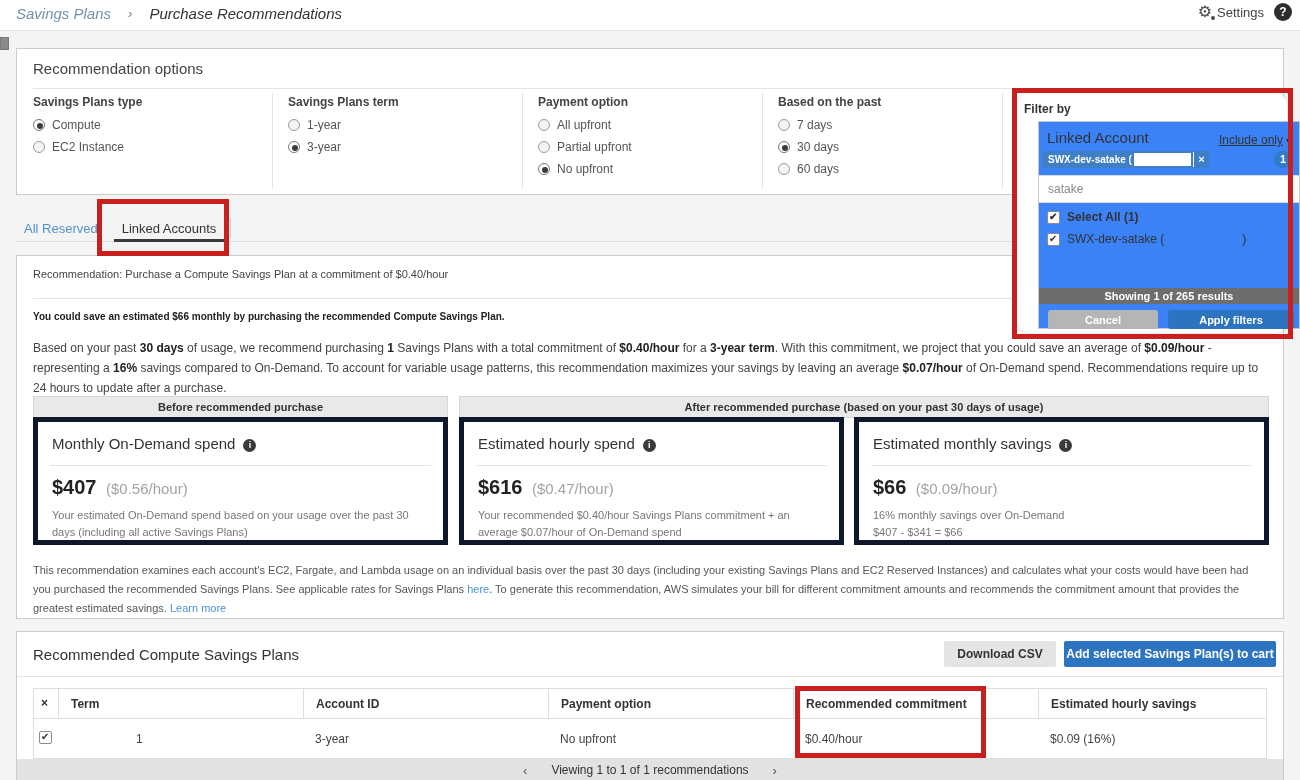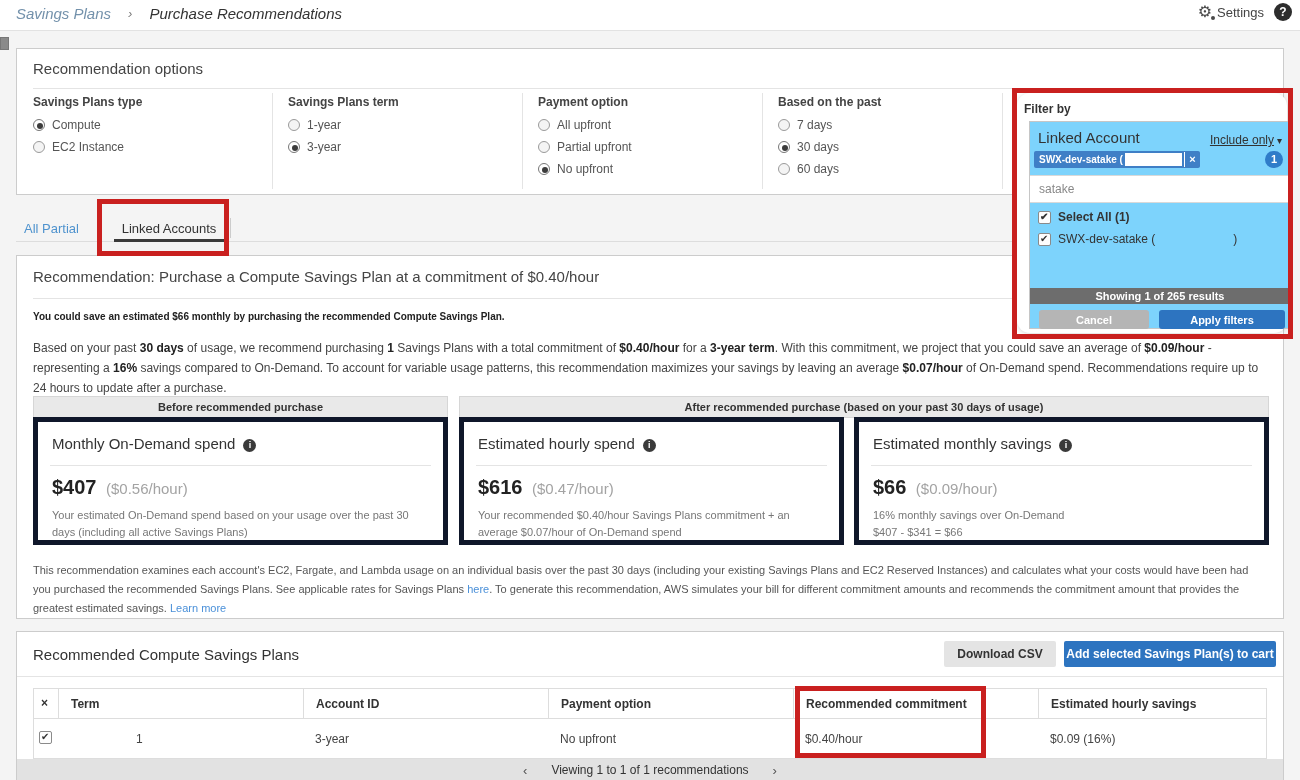--- a/index.html
+++ b/index.html
@@ -40,21 +40,21 @@
 
   
   .tabs { position: absolute; left: 16px; top: 214px; width: 1268px; height: 28px; border-bottom: 1px solid #ddd; }
   .tab-all { position: absolute; left: 8px; top: 7px; font-size: 13px; color: #4f93ce; cursor: pointer; }
   .tab-linked { position: absolute; left: 96px; top: 7px; width: 114px; text-align: center; font-size: 13px; color: #333; cursor: pointer; }
   .tab-underline { position: absolute; left: 98px; top: 25px; width: 110px; height: 3px; background: #3a3a3a; }
   .tab-sep { position: absolute; left: 214px; top: 4px; width: 1px; height: 20px; background: #ccc; }
 
   
   .rec-panel { left: 16px; top: 255px; width: 1268px; height: 364px; }
-  .rec-title { position: absolute; left: 16px; top: 12px; font-size: 15px; color: #444; }
+  .rec-title { position: absolute; left: 16px; top: 12px; font-size: 11px; color: #444; }
   .rec-divider { position: absolute; left: 16px; right: 16px; top: 42px; border-top: 1px solid #e4e4e4; }
   .rec-summary { position: absolute; left: 16px; top: 55px; font-size: 10px; font-weight: bold; color: #222; }
   .rec-body { position: absolute; left: 16px; top: 82px; right: 14px; font-size: 12px; color: #444; line-height: 20px; }
   .seg-bold { font-weight: bold; color: #222; }
   .seg-link { color: #4a90d9; cursor: pointer; }
 
   .group-header { position: absolute; height: 22px; background: #e9e9e9; border: 1px solid #d6d6d6; font-size: 11px; font-weight: bold; color: #333; text-align: center; line-height: 20px; }
   .before-header { left: 16px; top: 140px; width: 415px; }
   .after-header { left: 442px; top: 140px; width: 810px; }
   .spend-card { position: absolute; top: 161px; height: 128px; background: #fff; border: 5px solid #0f172a; }
@@ -91,21 +91,21 @@
   .cb { display: inline-block; width: 13px; height: 13px; border: 1px solid #8a8a8a; background: #fdfdfd; border-radius: 2px; position: relative; cursor: pointer; }
   .cb.checked::after { content: "✔"; position: absolute; left: 1px; top: -1px; font-size: 10px; color: #333; }
 
   .pagination { position: absolute; left: 0; right: 0; top: 127px; height: 22px; background: #e2e2e2; display: flex; align-items: center; justify-content: center; gap: 24px; }
   .pg-arrow { font-size: 13px; color: #555; cursor: pointer; }
   .pg-text { font-size: 12px; color: #333; }
 
   
   .filter-panel { position: absolute; left: 1017px; top: 93px; width: 270px; height: 240px; background: #fff; z-index: 40; box-shadow: 0 1px 4px rgba(0,0,0,.15); border-radius: 13px; }
   .filter-title { position: absolute; left: 7px; top: 9px; font-size: 12px; font-weight: bold; color: #333; }
-  .filter-card { position: absolute; left: 12px; top: 28px; width: 262px; height: 208px; border: 1px solid #c6c6c6; background: #7dd3fc; }
+  .filter-card { position: absolute; left: 21px; top: 28px; width: 262px; height: 208px; border: 1px solid #c6c6c6; background: #3b82f6; }
   .fc-field-label { position: absolute; left: 8px; top: 7px; font-size: 15px; color: #333; }
   .fc-mode { position: absolute; right: 8px; top: 11px; font-size: 12px; color: #333; text-decoration: underline; cursor: pointer; }
   .fc-mode .caret { text-decoration: none; display: inline-block; margin-left: 3px; font-size: 10px; }
   .fc-tag { position: absolute; left: 4px; top: 29px; width: 166px; height: 17px; background: #3f7fc6; border-radius: 2px; display: flex; align-items: center; }
   .fc-tag-text { color: #fff; font-size: 10px; font-weight: bold; padding-left: 5px; white-space: nowrap; }
   .fc-tag-redacted { flex: 1; height: 13px; background: #fff; margin: 0 2px; }
   .fc-tag-close { width: 16px; height: 15px; background: #3f7fc6; border-left: 1px solid #fff; color: #fff; font-size: 11px; font-weight: bold; text-align: center; line-height: 14px; cursor: pointer; border-radius: 0 2px 2px 0; }
   .fc-badge { position: absolute; right: 7px; top: 29px; width: 18px; height: 17px; border-radius: 9px; background: #2f7cc9; color: #fff; font-size: 11px; font-weight: bold; text-align: center; line-height: 17px; }
   .fc-search-row { position: absolute; left: 0; right: 0; top: 53px; height: 28px; border-top: 1px solid #d9d9d9; border-bottom: 1px solid #d9d9d9; }
   .fc-search { width: 100%; height: 100%; border: none; outline: none; font-size: 12px; color: #888; padding-left: 9px; font-family: "Liberation Sans", sans-serif; background: #fff; }
@@ -211,21 +211,21 @@
       <div class="radio-row">
         <span class="radio"></span>
         <span class="radio-label">60 days</span>
       </div>
     </div>
 
     <div class="vsep" style="left:985px"></div>
   </section>
 
   <div class="tabs">
-    <span class="tab-all">All Partial</span>
+    <span class="tab-all">All Reserved</span>
     <span class="tab-linked">Linked Accounts</span>
     <span class="tab-underline"></span>
     <span class="tab-sep"></span>
   </div>
 
   <section class="panel rec-panel">
     <div class="rec-title">Recommendation: Purchase a Compute Savings Plan at a commitment of $0.40/hour</div>
     <div class="rec-divider"></div>
     <div class="rec-summary">You could save an estimated $66 monthly by purchasing the recommended Compute Savings Plan.</div>
     <div class="rec-body"><span>Based on your past </span><span class="seg-bold">30 days</span><span> of usage, we recommend purchasing </span><span class="seg-bold">1</span><span> Savings Plans with a total commitment of </span><span class="seg-bold">$0.40/hour</span><span> for a </span><span class="seg-bold">3-year term</span><span>. With this commitment, we project that you could save an average of </span><span class="seg-bold">$0.09/hour</span><span> - representing a </span><span class="seg-bold">16%</span><span> savings compared to On-Demand. To account for variable usage patterns, this recommendation maximizes your savings by leaving an average </span><span class="seg-bold">$0.07/hour</span><span> of On-Demand spend. Recommendations require up to 24 hours to update after a purchase.</span></div>

